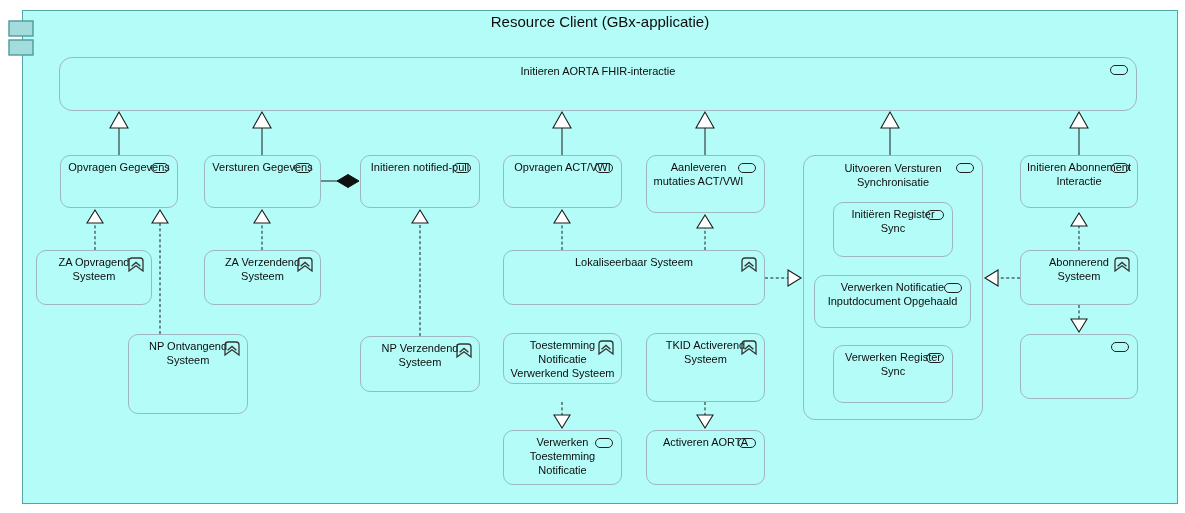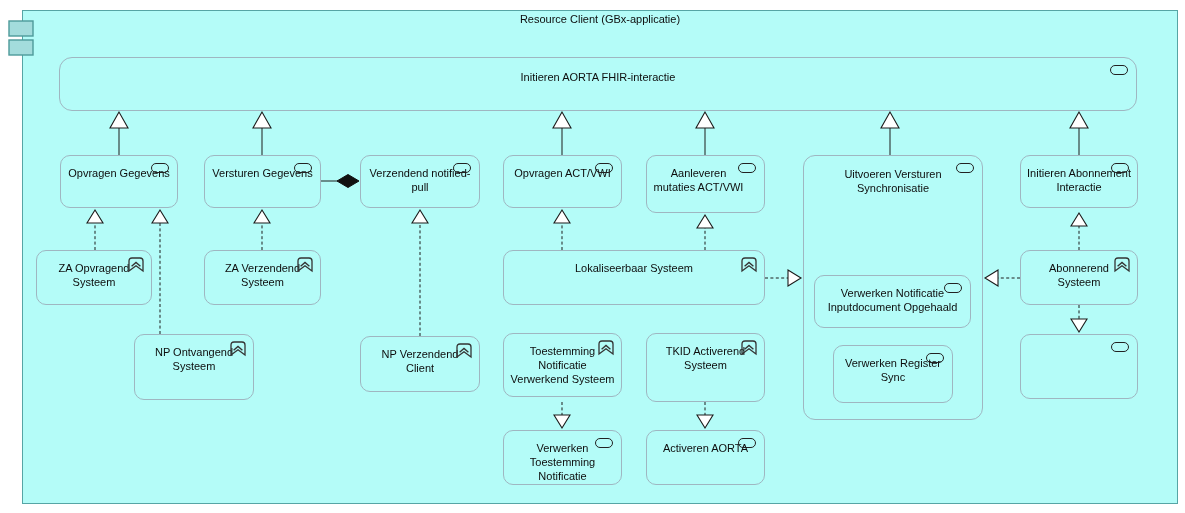--- a/index.html
+++ b/index.html
@@ -1,26 +1,26 @@
 <!DOCTYPE html>
 <html><head>
 <meta charset="utf-8">
 <style>
   html,body{margin:0;padding:0;background:#ffffff;}
   #stage{position:relative;width:1185px;height:513px;background:#ffffff;
          font-family:"Liberation Sans",sans-serif;color:#111;overflow:hidden;}
   #outer{position:absolute;left:22px;top:10px;width:1156px;height:494px;
          background:#b4fcf8;border:1.4px solid #56a5a5;box-sizing:border-box;}
   .dtitle{position:absolute;left:22px;top:13px;width:1156px;text-align:center;
-          font-size:11px;color:#0d0d0d;}
+          font-size:15px;color:#0d0d0d;}
   .node{position:absolute;box-sizing:border-box;background:#b4fcf8;
         border:1px solid #9fb6c1;border-radius:10px;font-size:11px;line-height:1.27;
         text-align:center;color:#0d0d0d;display:flex;justify-content:center;
         align-items:flex-start;padding:5px 6px 4px;}
-  .node .lbl{display:block;margin-top:6px;}
+  .node .lbl{display:block;}
   .bigfn{border-radius:13px;}
   .grp{border-radius:12px;}
   .icn-fn{position:absolute;top:7px;right:8px;width:16px;height:8px;
           border:1.3px solid #222;border-radius:5px;background:transparent;}
   .icn-pr{position:absolute;top:5px;right:6px;width:18px;height:17px;}
   svg.overlay{position:absolute;left:0;top:0;width:1185px;height:513px;
               pointer-events:none;z-index:6;}
   .ln{stroke:#1c1c1c;stroke-width:1;}
   .lnd{stroke:#1c1c1c;stroke-width:1;stroke-dasharray:3 2.4;}
   .tri{fill:#ffffff;stroke:#1c1c1c;stroke-width:1.1;}
@@ -45,38 +45,42 @@
     <span class="lbl">Opvragen Gegevens</span>
   </div>
 
   <div class="node" style="left:204px;top:155px;width:117px;height:53px">
     <span class="icn-fn"></span>
     <span class="lbl">Versturen Gegevens</span>
   </div>
 
   <div class="node" style="left:360px;top:155px;width:120px;height:53px">
     <span class="icn-fn"></span>
-    <span class="lbl">Verzendend notified-pull</span>
+    <span class="lbl">Initieren notified-pull</span>
   </div>
 
   <div class="node" style="left:503px;top:155px;width:119px;height:53px">
     <span class="icn-fn"></span>
     <span class="lbl">Opvragen ACT/VWI</span>
   </div>
 
   <div class="node" style="left:646px;top:155px;width:119px;height:58px">
     <span class="icn-fn"></span>
     <span class="lbl" style="padding-right:14px">Aanleveren mutaties ACT/VWI</span>
   </div>
 
   <div class="node grp" style="left:803px;top:155px;width:180px;height:265px;padding:6px 0 0 0">
     <span class="icn-fn"></span>
     <span class="lbl" style="width:130px">Uitvoeren Versturen Synchronisatie</span>
   </div>
 
+  <div class="node" style="left:833px;top:202px;width:120px;height:55px;z-index:2">
+    <span class="icn-fn"></span>
+    <span class="lbl">Initiëren Register Sync</span>
+  </div>
 
   <div class="node" style="left:814px;top:275px;width:157px;height:53px;z-index:2">
     <span class="icn-fn"></span>
     <span class="lbl">Verwerken Notificatie Inputdocument Opgehaald</span>
   </div>
 
   <div class="node" style="left:833px;top:345px;width:120px;height:58px;z-index:2">
     <span class="icn-fn"></span>
     <span class="lbl">Verwerken Register Sync</span>
   </div>
@@ -119,41 +123,41 @@
   <div class="node" style="left:1020px;top:250px;width:118px;height:55px">
     <span class="icn-pr">
       <svg width="18" height="17" viewBox="0 0 18 17">
           <path class="chev" d="M2,15 L2,5 Q2,2 5,2 L13,2 Q16,2 16,5 L16,15 L9,9.8 Z"></path>
           <path class="chev" d="M4.6,10.3 L9,6.4 L13.4,10.3"></path>
         </svg>
     </span>
     <span class="lbl">Abonnerend Systeem</span>
   </div>
 
-  <div class="node" style="left:134px;top:334px;width:120px;height:66px">
+  <div class="node" style="left:128px;top:334px;width:120px;height:80px">
     <span class="icn-pr">
       <svg width="18" height="17" viewBox="0 0 18 17">
           <path class="chev" d="M2,15 L2,5 Q2,2 5,2 L13,2 Q16,2 16,5 L16,15 L9,9.8 Z"></path>
           <path class="chev" d="M4.6,10.3 L9,6.4 L13.4,10.3"></path>
         </svg>
     </span>
     <span class="lbl">NP Ontvangend Systeem</span>
   </div>
 
   <div class="node" style="left:360px;top:336px;width:120px;height:56px">
     <span class="icn-pr">
       <svg width="18" height="17" viewBox="0 0 18 17">
           <path class="chev" d="M2,15 L2,5 Q2,2 5,2 L13,2 Q16,2 16,5 L16,15 L9,9.8 Z"></path>
           <path class="chev" d="M4.6,10.3 L9,6.4 L13.4,10.3"></path>
         </svg>
     </span>
-    <span class="lbl">NP Verzendend Client</span>
-  </div>
-
-  <div class="node" style="left:503px;top:333px;width:119px;height:64px">
+    <span class="lbl">NP Verzendend Systeem</span>
+  </div>
+
+  <div class="node" style="left:503px;top:333px;width:119px;height:51px">
     <span class="icn-pr">
       <svg width="18" height="17" viewBox="0 0 18 17">
           <path class="chev" d="M2,15 L2,5 Q2,2 5,2 L13,2 Q16,2 16,5 L16,15 L9,9.8 Z"></path>
           <path class="chev" d="M4.6,10.3 L9,6.4 L13.4,10.3"></path>
         </svg>
     </span>
     <span class="lbl">Toestemming Notificatie Verwerkend Systeem</span>
   </div>
 
   <div class="node" style="left:646px;top:333px;width:119px;height:69px">

